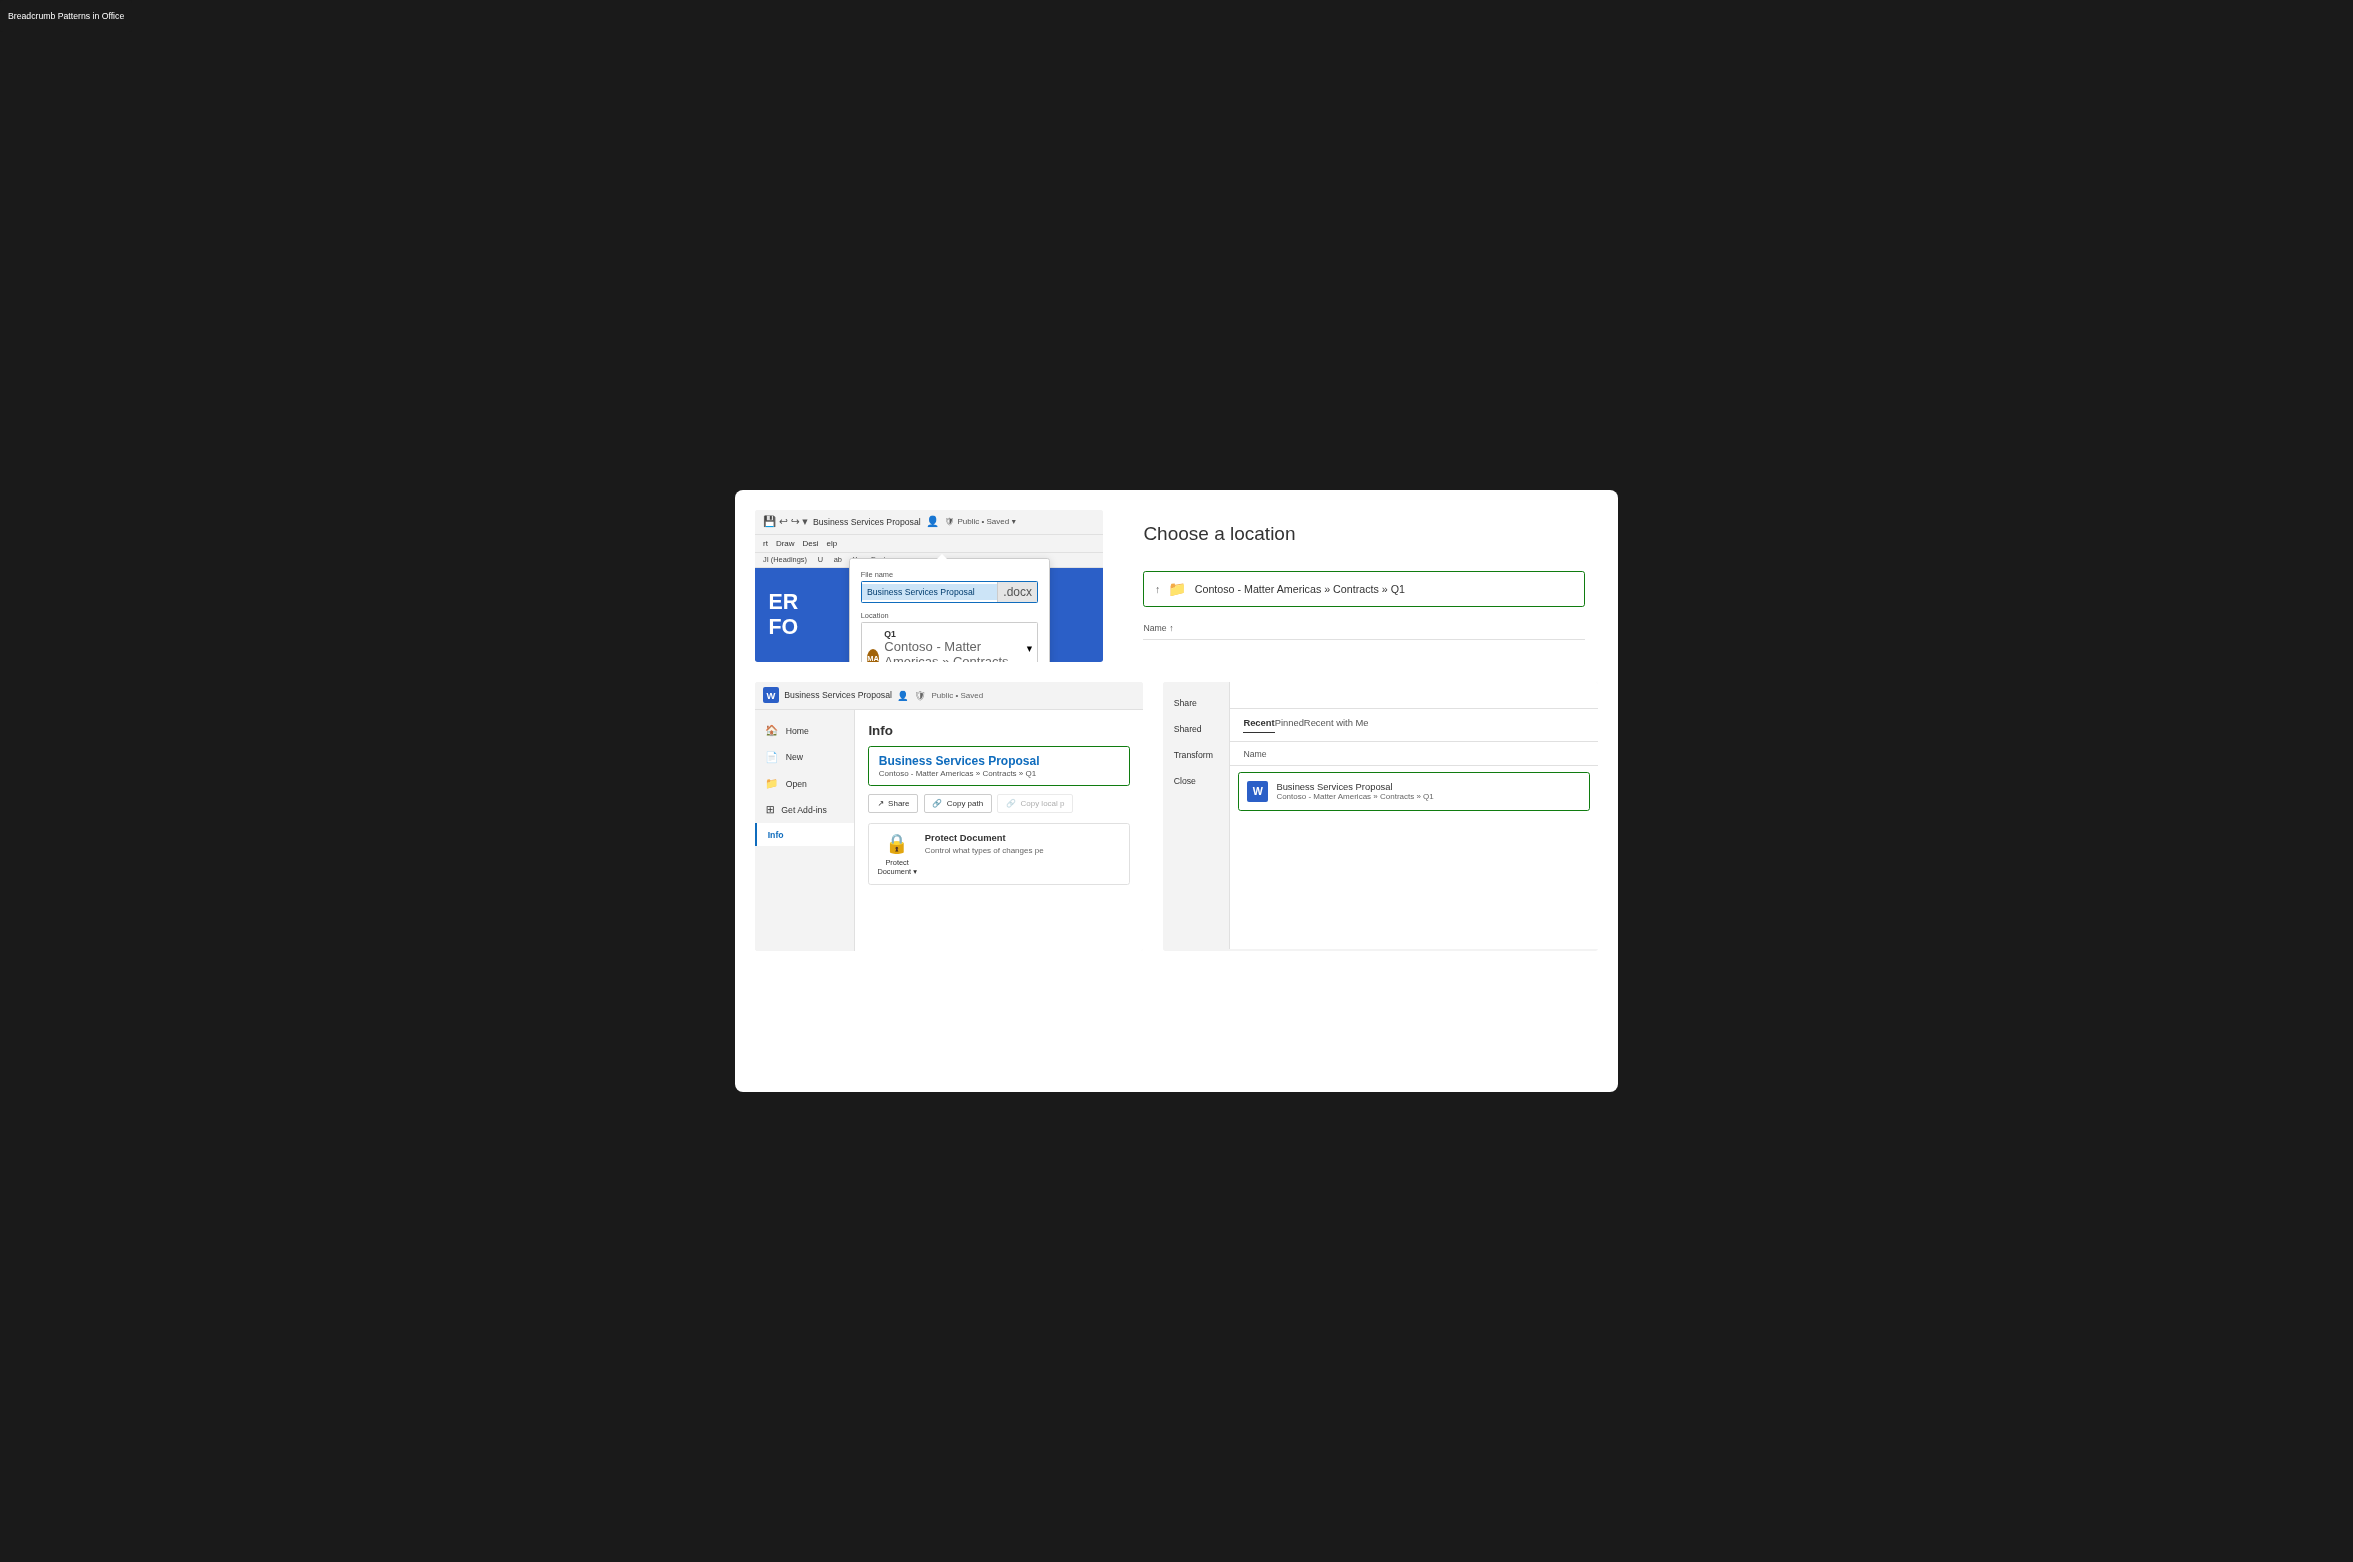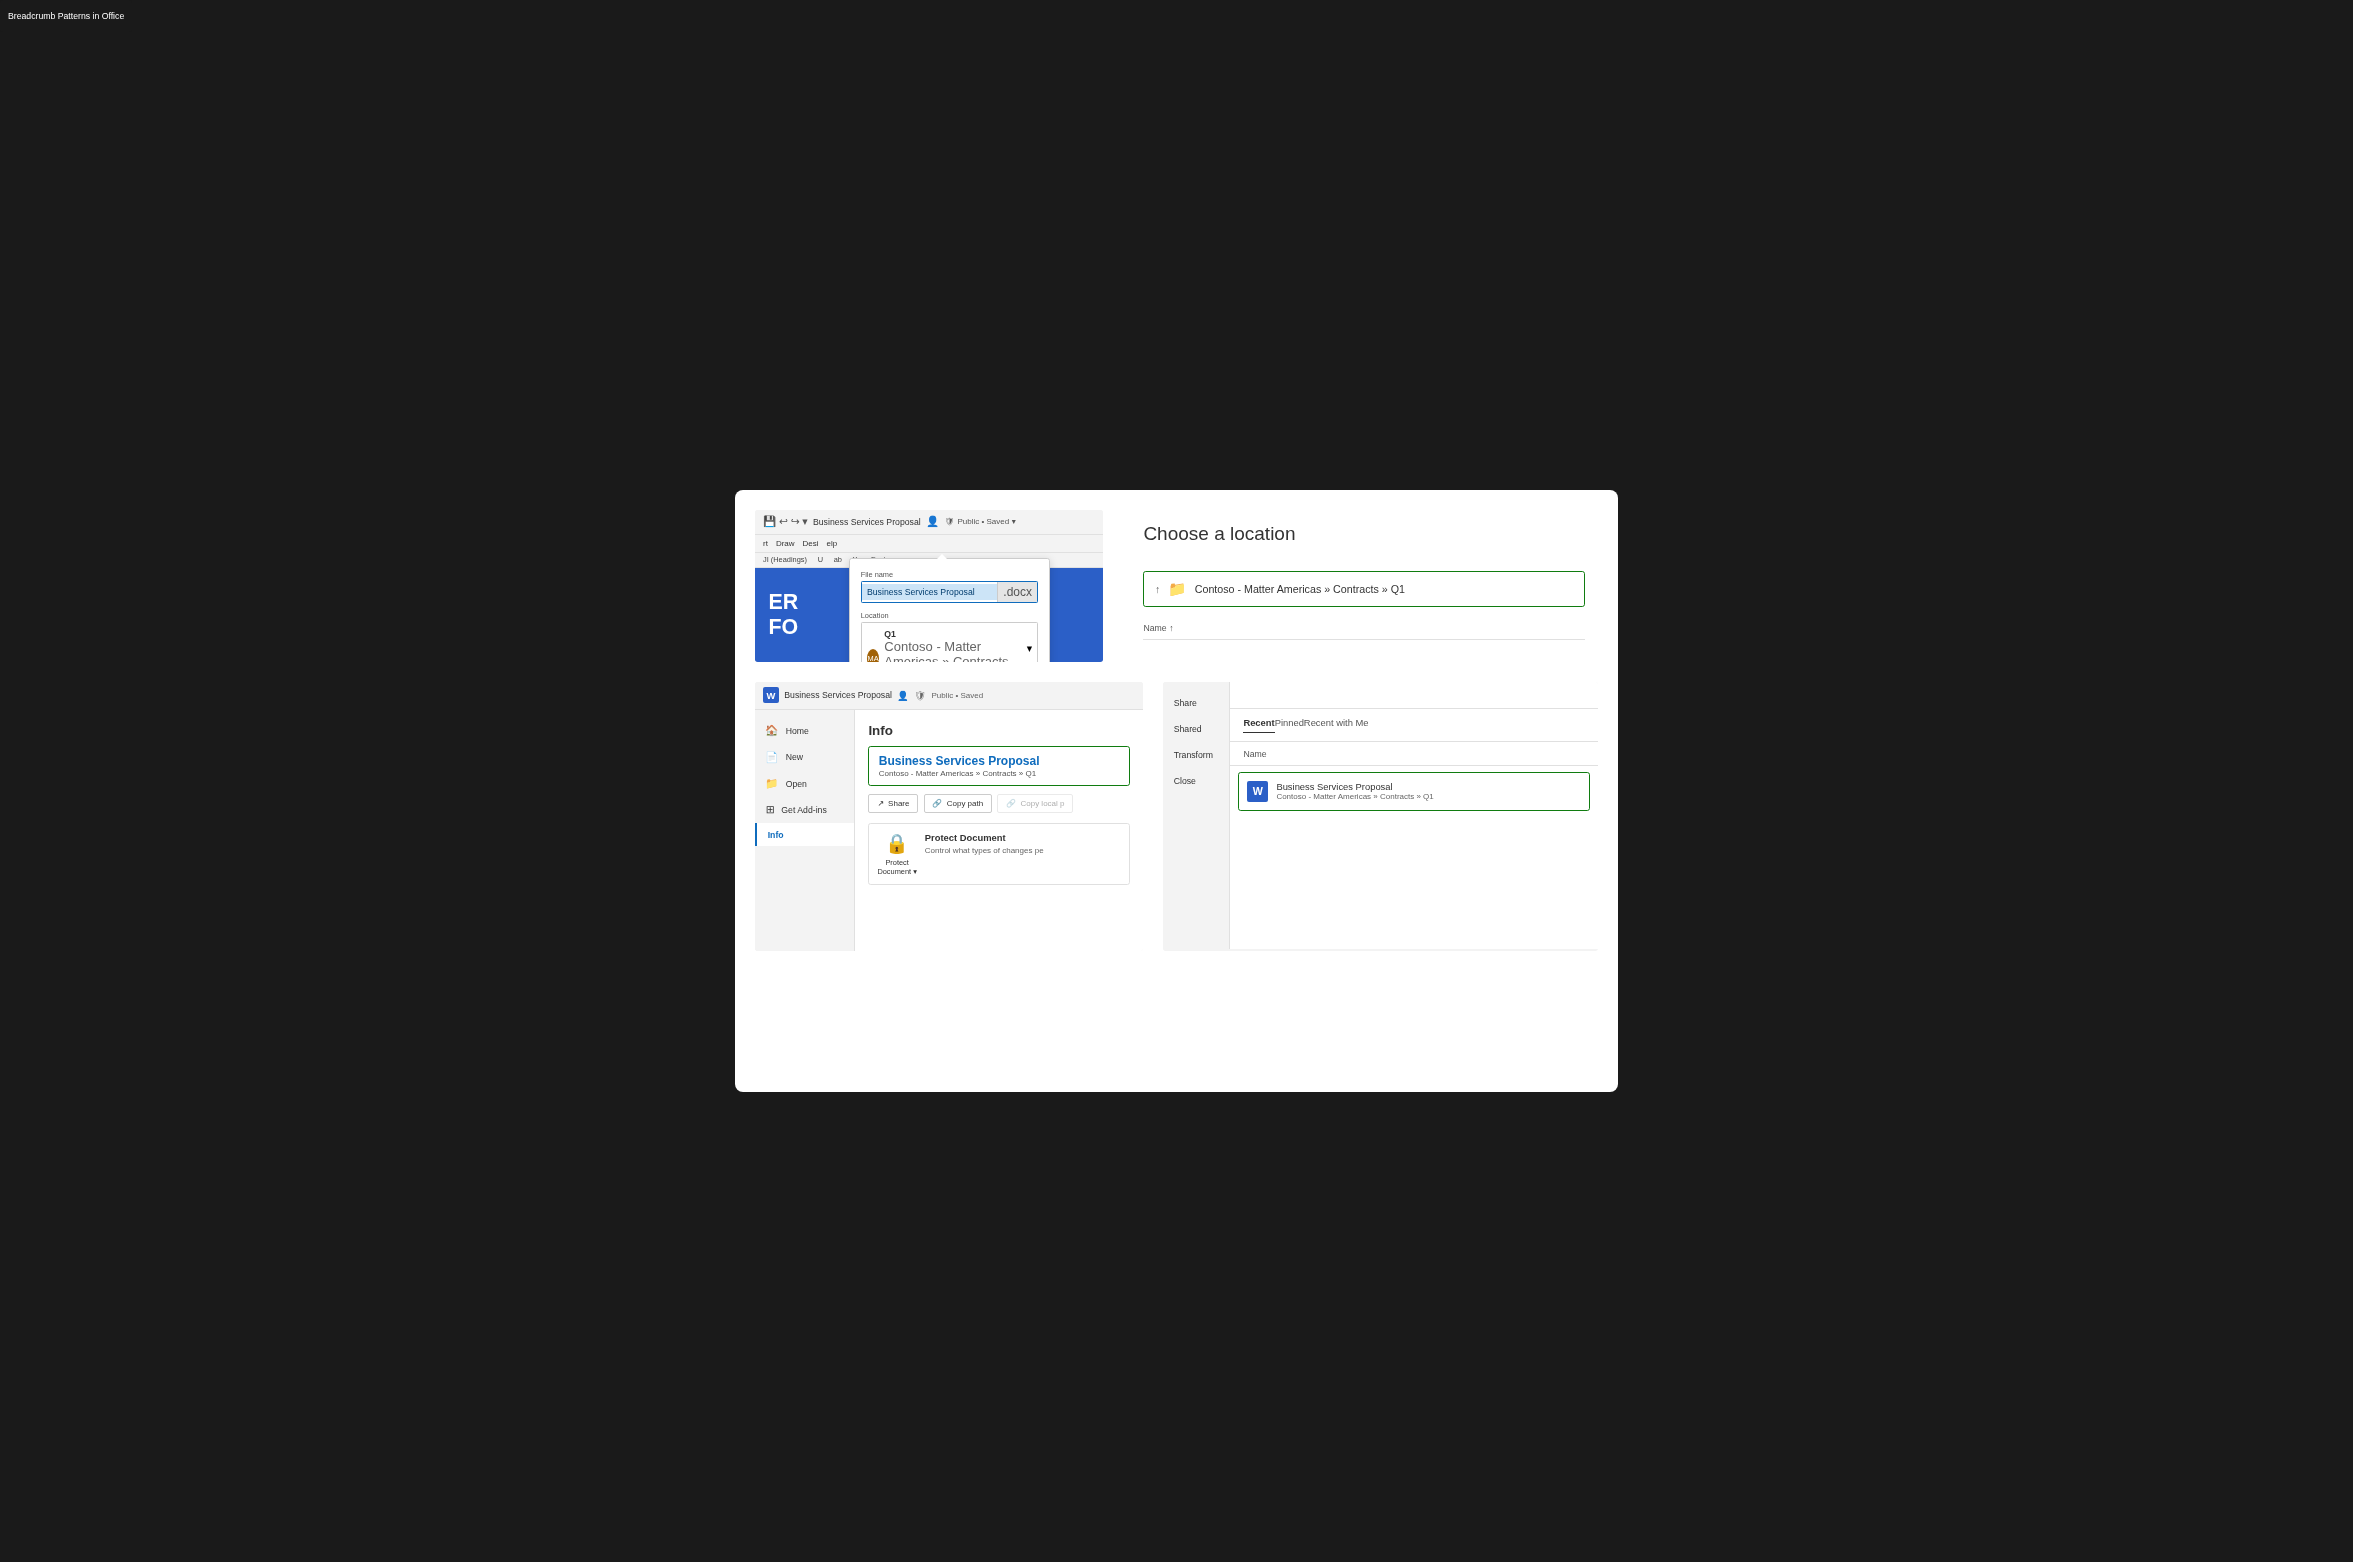--- a/index.html
+++ b/index.html
@@ -191,21 +191,21 @@
     .ma-avatar {
       width: 19px;
       height: 19px;
       background: #a16207;
       border-radius: 50%;
       display: flex;
       align-items: center;
       justify-content: center;
       color: white;
       font-size: 7.4px;
-      font-weight: normal;
+      font-weight: bold;
       margin-top: 20px;
     }
 
     .location-text-top {
       font-size: 8.7px;
       font-weight: 700;
       color: #333;
     }
 
     .location-text-sub {

